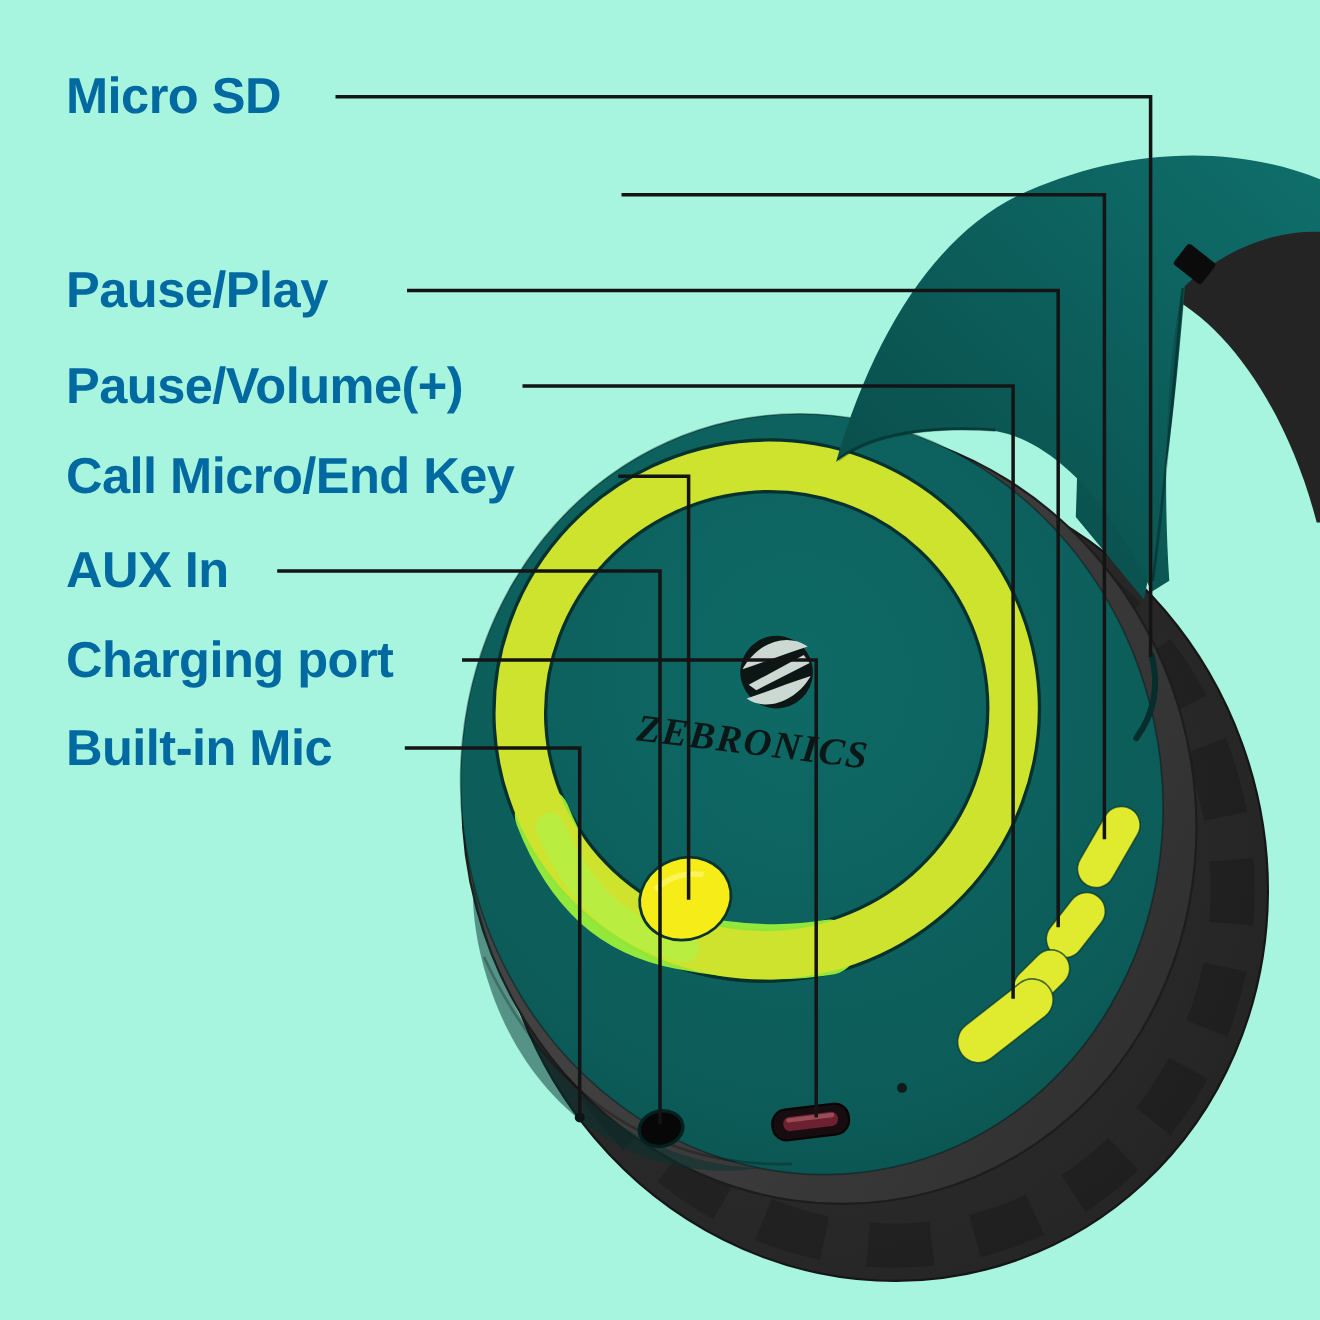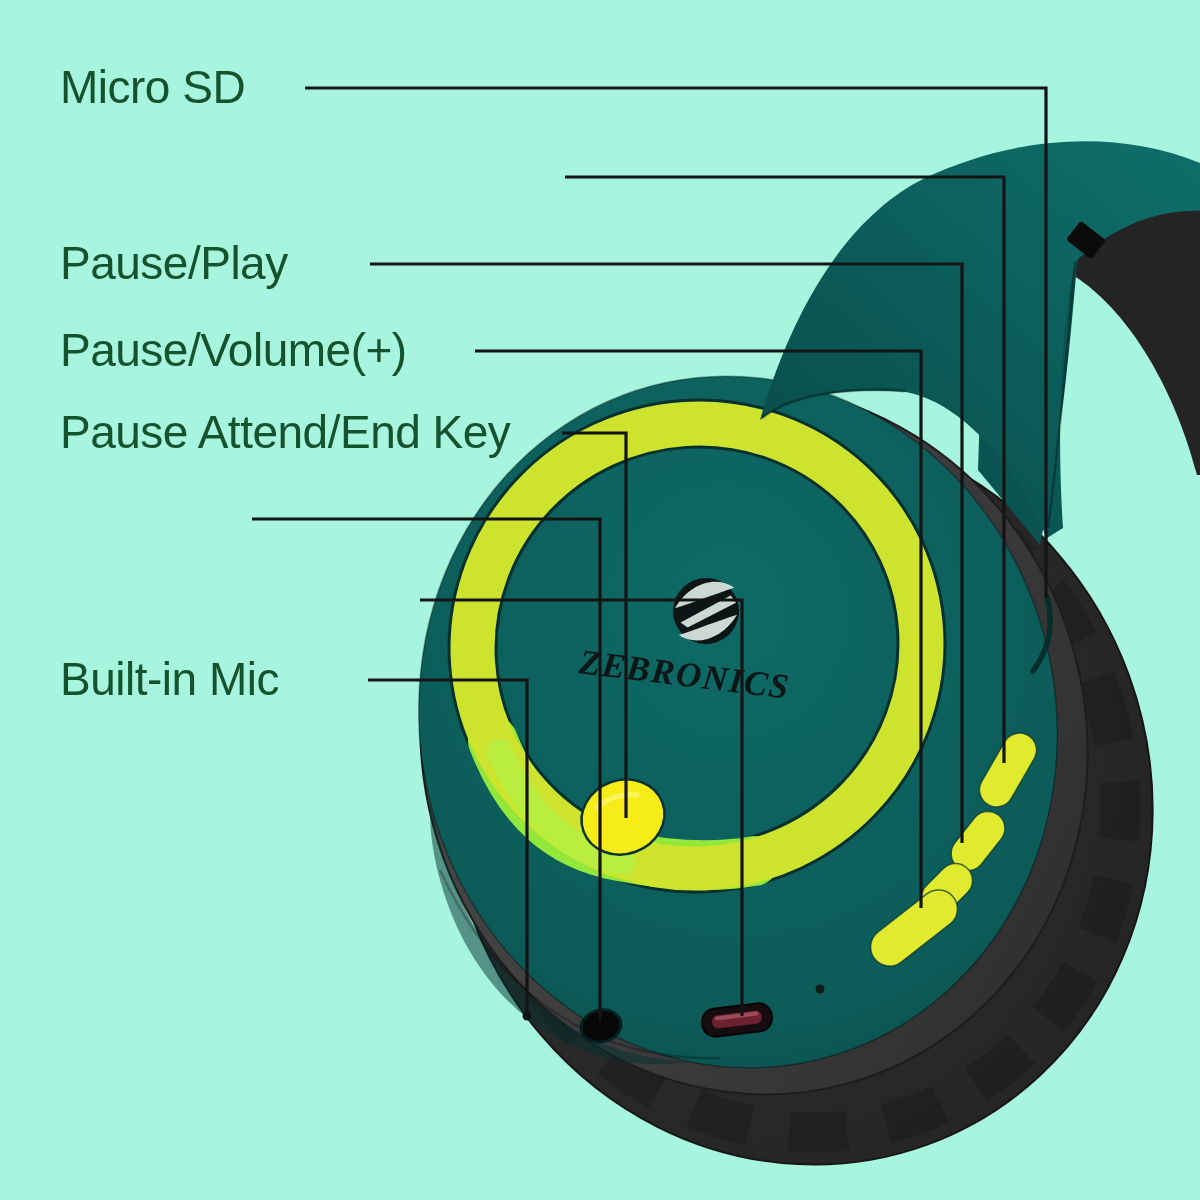--- a/index.html
+++ b/index.html
@@ -7,24 +7,24 @@
     position:relative;
     width:1200px;height:1200px;
     background:#a7f5de;
     overflow:hidden;
     font-family:"Liberation Sans", sans-serif;
   }
   #art{position:absolute;left:0;top:0;width:1200px;height:1200px;}
   .callout-label{
     position:absolute;
     left:60px;
-    font-weight:400;
+    font-weight:700;
     font-size:46px;
     letter-spacing:-0.5px;
-    color:#14532d;
+    color:#0369a1;
     line-height:1.2;
     white-space:nowrap;
     user-select:none;
   }
 </style>
 </head>
 <body>
 
 <div id="stage">
 
@@ -133,16 +133,18 @@
       <polyline points="562,433 626,433 626,818"></polyline>
       <polyline points="252,519 600,519 600,1022"></polyline>
       <polyline points="420,600 742,600 742,1016"></polyline>
       <polyline points="368,680 527,680 527,1016"></polyline>
     </g>
   </svg>
 
   <div class="callout-label" style="top:60px">Micro SD</div>
   <div class="callout-label" style="top:236px">Pause/Play</div>
   <div class="callout-label" style="top:323px">Pause/Volume(+)</div>
-  <div class="callout-label" style="top:405px">Pause Attend/End Key</div>
+  <div class="callout-label" style="top:405px">Call Micro/End Key</div>
+  <div class="callout-label" style="top:491px">AUX In</div>
+  <div class="callout-label" style="top:572px">Charging port</div>
   <div class="callout-label" style="top:652px">Built-in Mic</div>
 
 </div>
 
 </body></html>

